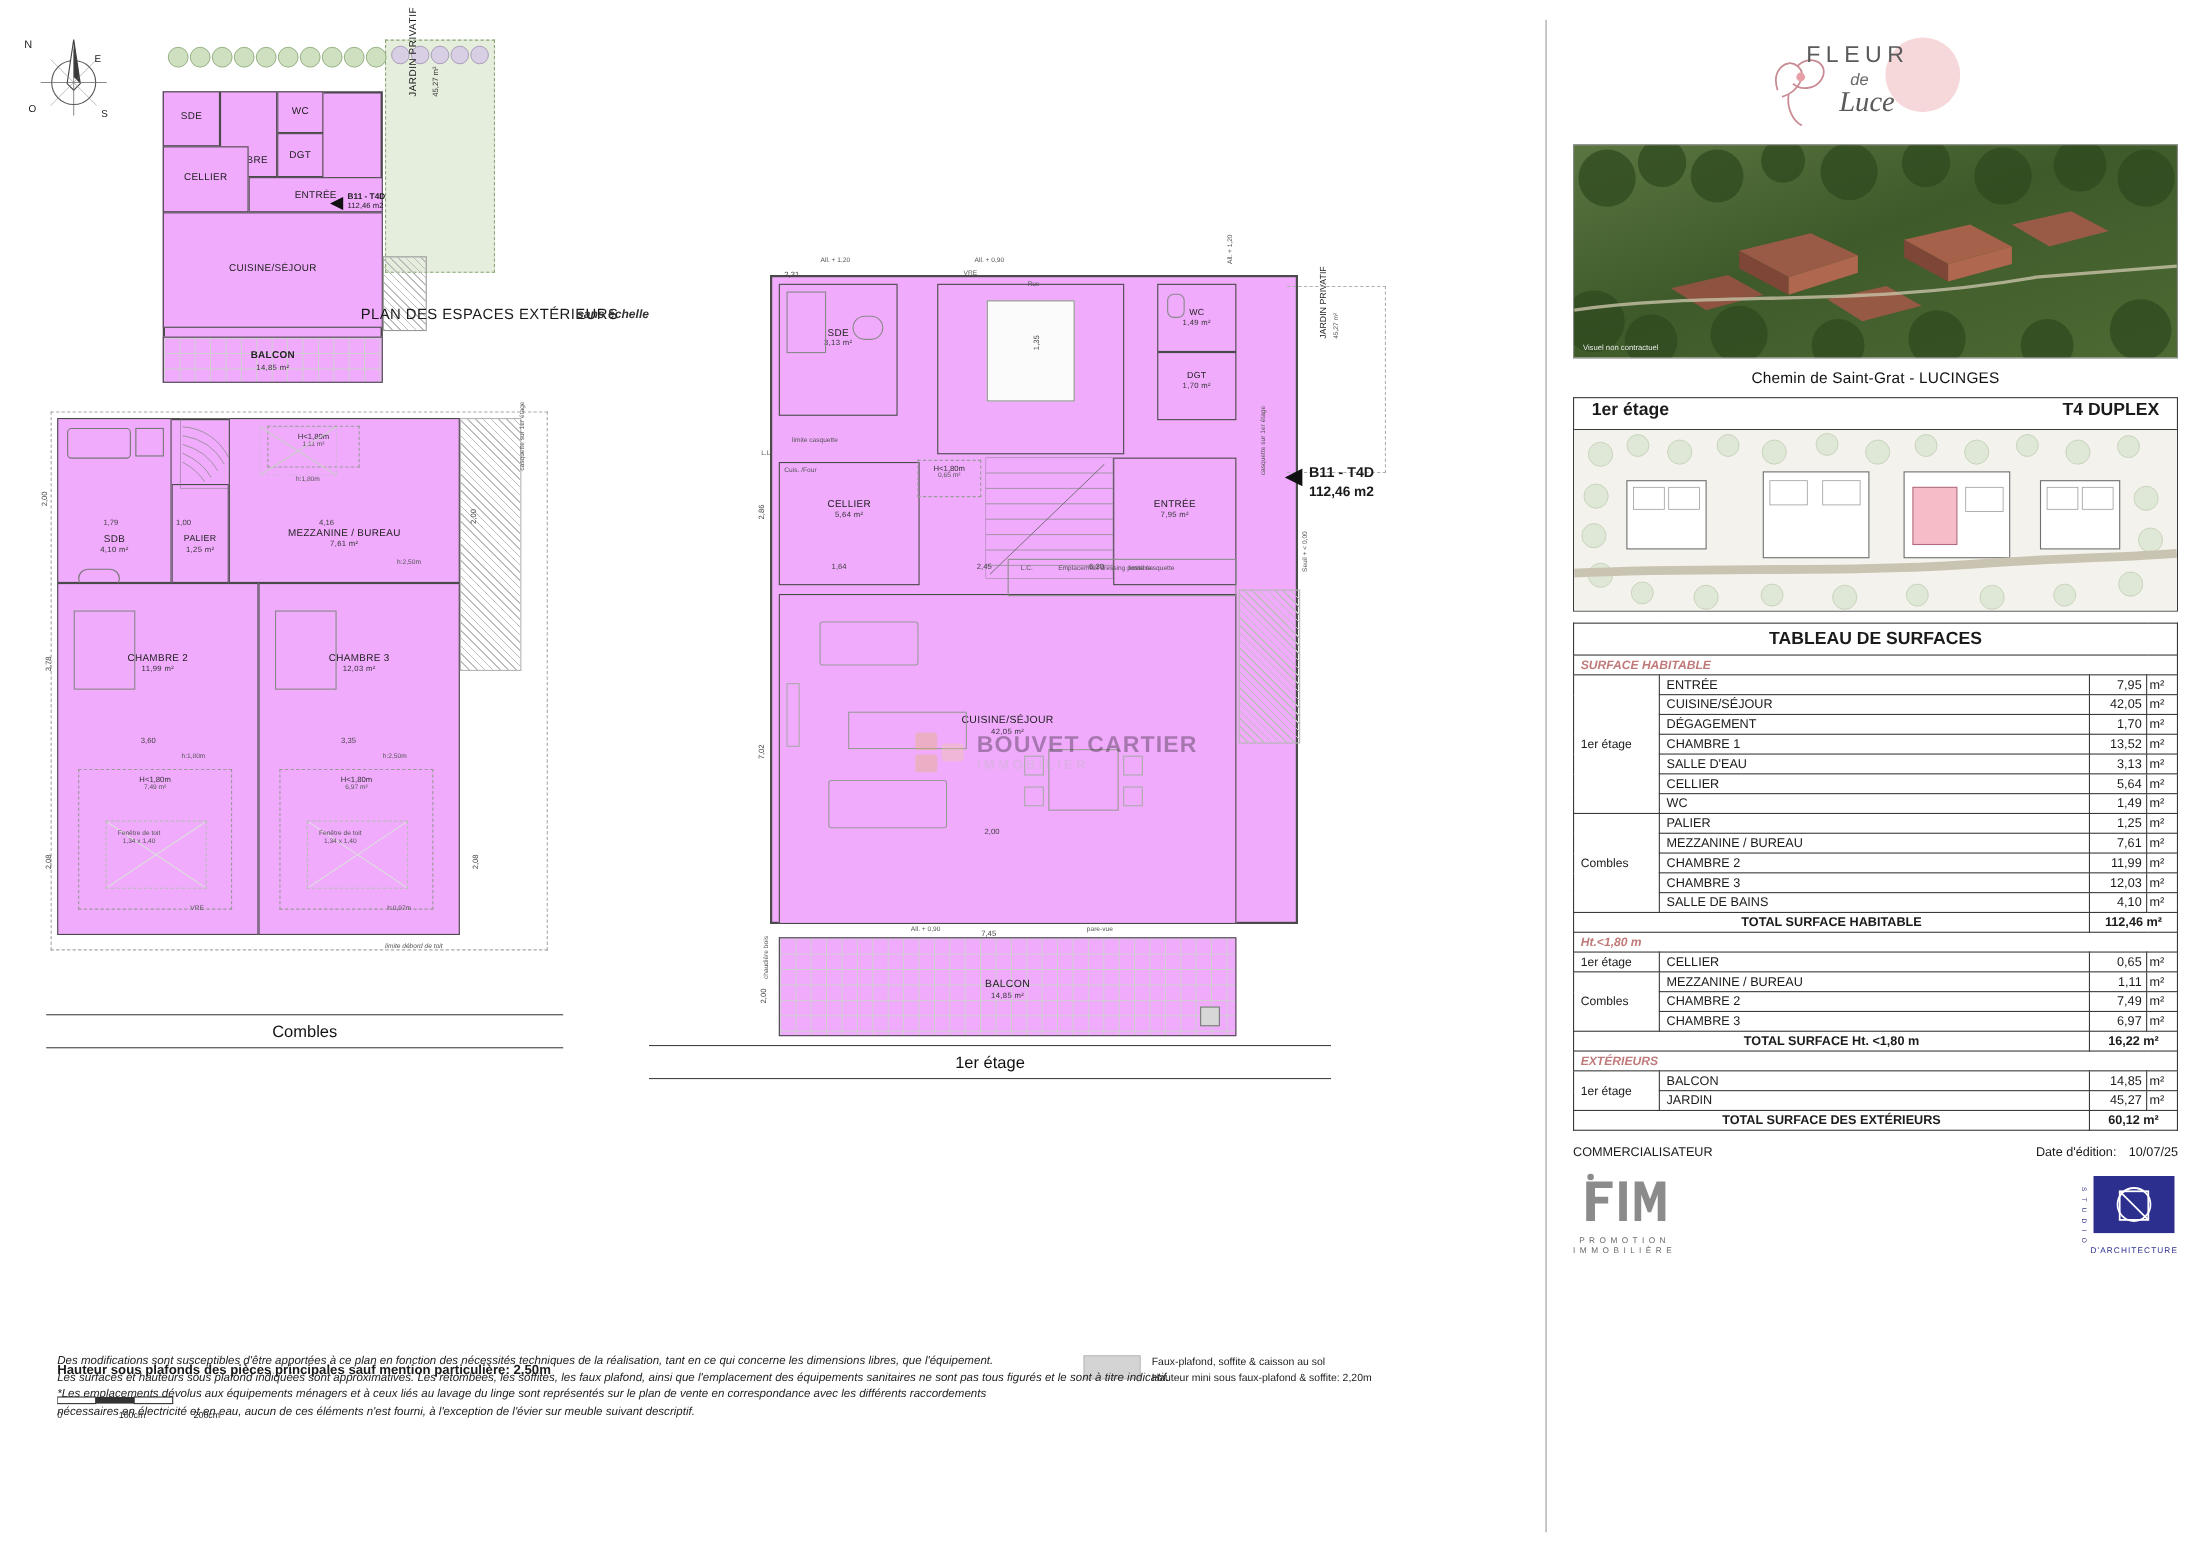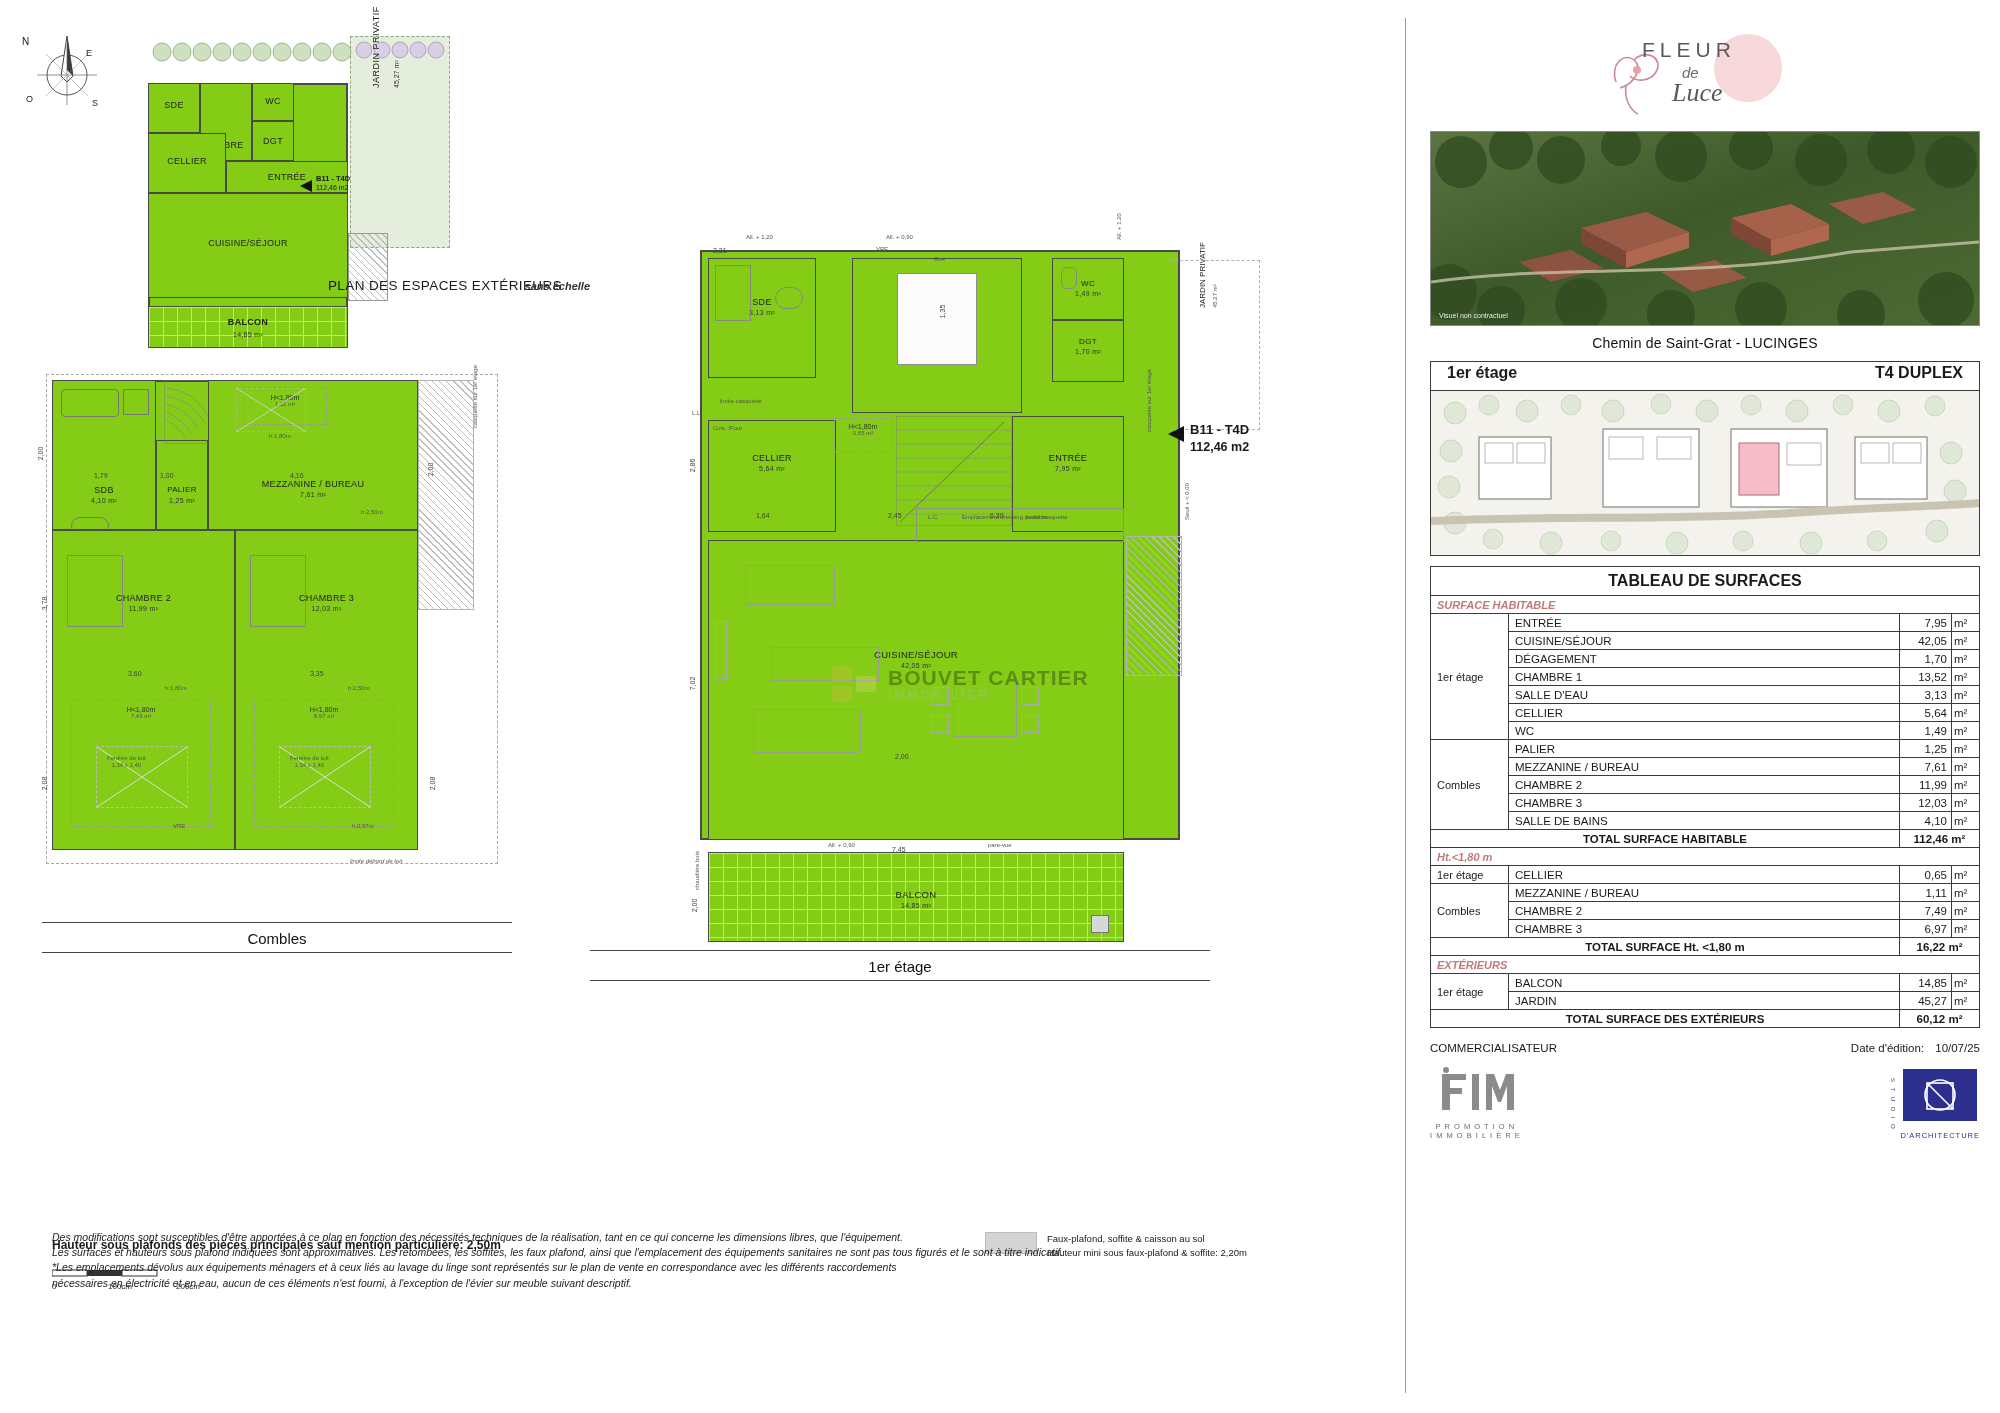--- a/index.html
+++ b/index.html
@@ -8,21 +8,21 @@
     width:2000px; height:1413px;
     font-family:"Liberation Sans", sans-serif;
     color:#1a1a1a;
     position:relative;
     overflow:hidden;
   }
   .sheet { position:absolute; inset:0; background:#fff; }
 
   
   .abs { position:absolute; }
-  .room { position:absolute; border:1px solid #4a4a4a; background:#84cc16; }
+  .room { position:absolute; border:1px solid #4a4a4a; background:#f0abfc; }
   .room-label { position:absolute; text-align:center; font-size:9px; letter-spacing:.3px; color:#222; line-height:1.25; width:100%; }
   .tiny { font-size:7px; color:#333; }
   .tiny2 { font-size:6px; color:#555; }
   .dim { font-size:7px; color:#444; }
   .hatch {
     background-image:repeating-linear-gradient(45deg,#bdbdbd 0 1px,transparent 1px 5px);
   }
   .grid-bal {
     background-image:linear-gradient(to right,#cfcfcf 1px,transparent 1px),
                      linear-gradient(to bottom,#cfcfcf 1px,transparent 1px);

